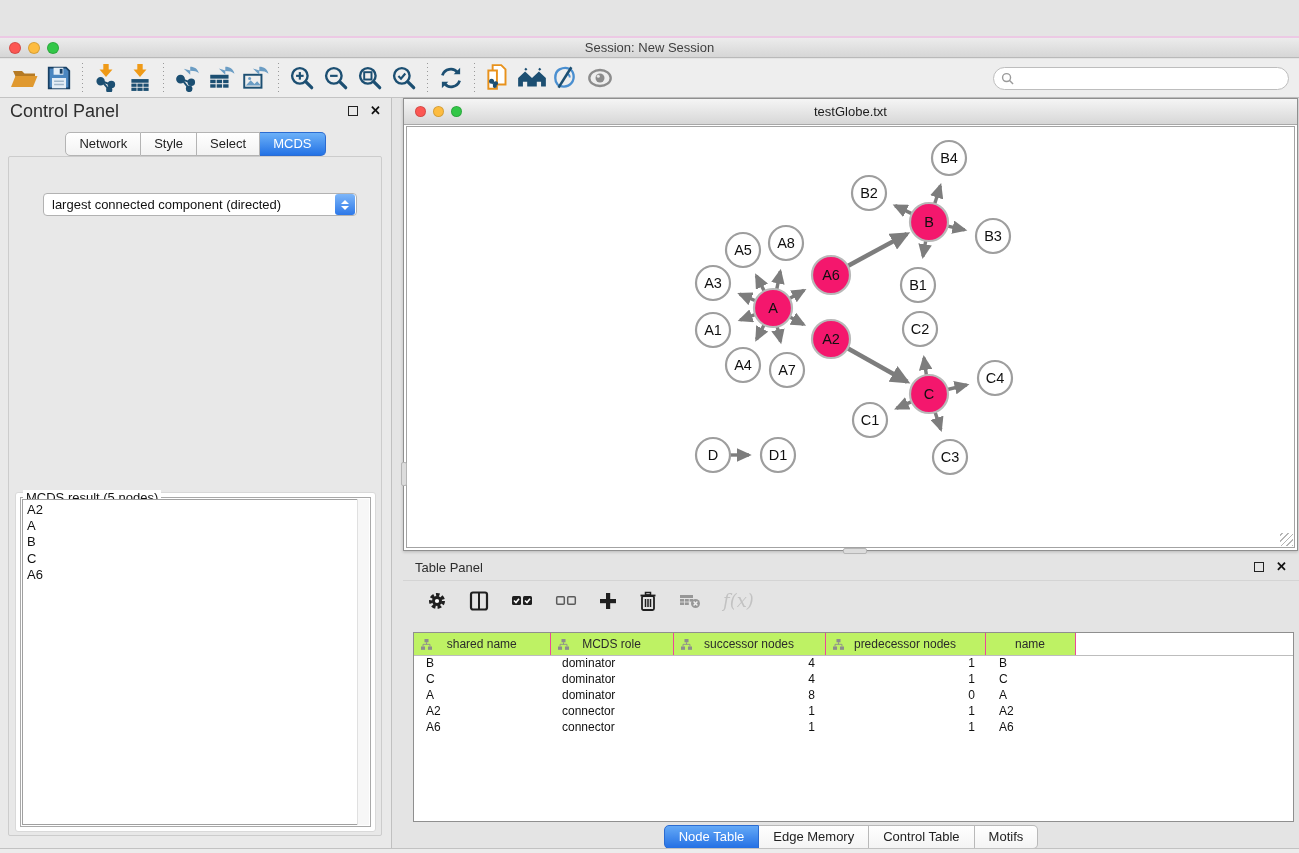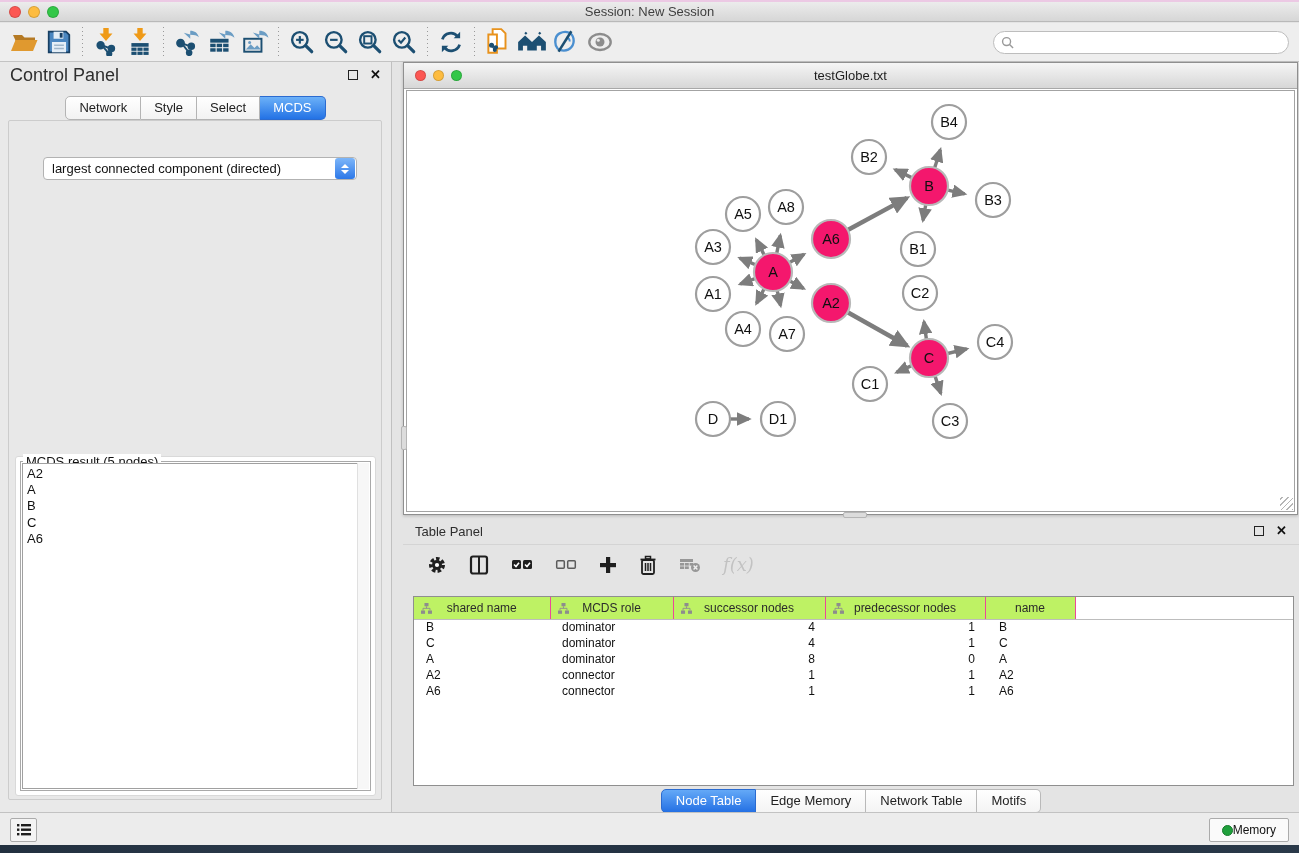--- a/index.html
+++ b/index.html
@@ -1,18 +1,18 @@
 <!DOCTYPE html>
 <html><head>
 <meta charset="utf-8">
 <style>
   * { margin:0; padding:0; box-sizing:border-box; }
   html,body { width:1299px; height:853px; overflow:hidden;
     font-family:"Liberation Sans", sans-serif; background:#e4e4e4; }
-  .app { position:absolute; inset:0; }
+  .app { position:absolute; inset:0;margin-top:36px; }
 
   
   .titlebar { position:absolute; left:0; top:0; width:1299px; height:22px;
     background:linear-gradient(#ececec,#d6d6d6);
     border-top:2px solid #ecc9e4; border-bottom:1px solid #b9b9b9;
     display:flex; align-items:center; justify-content:center; }
   .titlebar .title { font-size:13px; color:#3f3f3f; }
   .lights { position:absolute; left:9px; top:4px; display:flex; gap:7px; }
   .light { width:12px; height:12px; border-radius:50%; border:1px solid rgba(0,0,0,.15); }
   .light.red{ background:#fc5753;} .light.yellow{ background:#fdbc40;} .light.green{ background:#33c748;}
@@ -589,21 +589,21 @@
                 <td class="col4">A6</td>
                 <td class="colf"></td>
               </tr>
             </tbody>
         </table>
       </div>
 
       <div class="tp-tabs">
         <span class="ttab active">Node Table</span>
         <span class="ttab">Edge Memory</span>
-        <span class="ttab">Network Table</span>
+        <span class="ttab">Control Table</span>
         <span class="ttab">Motifs</span>
       </div>
     </div>
   </div>
 
   <div class="statusbar">
     <div class="liststatus-btn">
       <svg width="16" height="14" viewBox="0 0 16 14">
         <g fill="#1f1f1f">
           <rect x="1" y="1" width="2.4" height="2.4"></rect>

